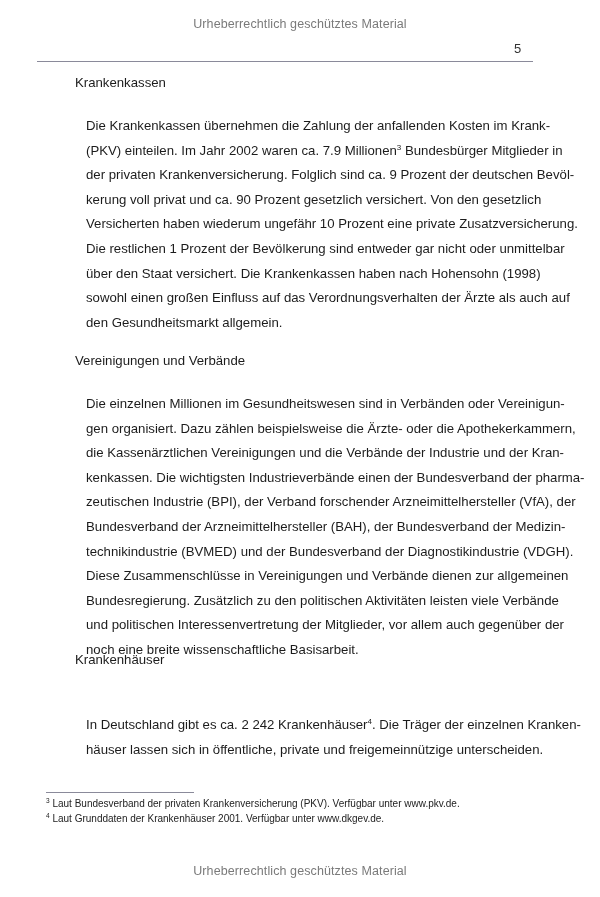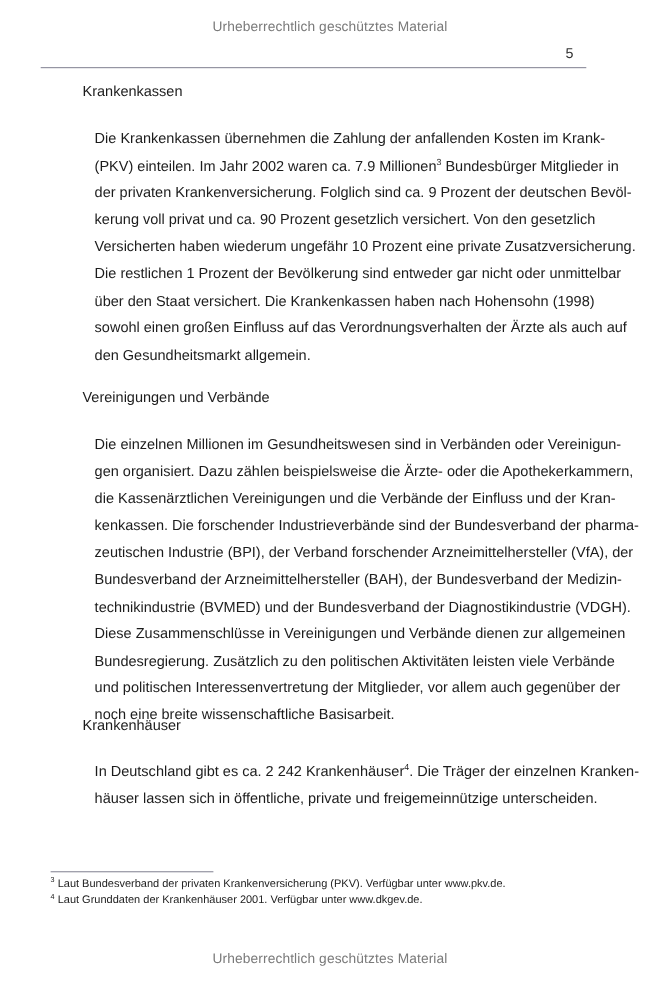--- a/index.html
+++ b/index.html
@@ -108,33 +108,33 @@
     <span class="line">Die restlichen 1 Prozent der Bevölkerung sind entweder gar nicht oder unmittelbar</span>
     <span class="line">über den Staat versichert. Die Krankenkassen haben nach Hohensohn (1998)</span>
     <span class="line">sowohl einen großen Einfluss auf das Verordnungsverhalten der Ärzte als auch auf</span>
     <span class="line last">den Gesundheitsmarkt allgemein.</span>
   </div>
 
 <div class="section-heading" style="top:351px">Vereinigungen und Verbände</div>
 <div class="para" style="top:392px">
     <span class="line">Die einzelnen Millionen im Gesundheitswesen sind in Verbänden oder Vereinigun-</span>
     <span class="line">gen organisiert. Dazu zählen beispielsweise die Ärzte- oder die Apothekerkammern,</span>
-    <span class="line">die Kassenärztlichen Vereinigungen und die Verbände der Einfluss und der Kran-</span>
-    <span class="line">kenkassen. Die forschender Industrieverbände sind der Bundesverband der pharma-</span>
+    <span class="line">die Kassenärztlichen Vereinigungen und die Verbände der Industrie und der Kran-</span>
+    <span class="line">kenkassen. Die wichtigsten Industrieverbände einen der Bundesverband der pharma-</span>
     <span class="line">zeutischen Industrie (BPI), der Verband forschender Arzneimittelhersteller (VfA), der</span>
     <span class="line">Bundesverband der Arzneimittelhersteller (BAH), der Bundesverband der Medizin-</span>
     <span class="line">technikindustrie (BVMED) und der Bundesverband der Diagnostikindustrie (VDGH).</span>
     <span class="line">Diese Zusammenschlüsse in Vereinigungen und Verbände dienen zur allgemeinen</span>
     <span class="line">Bundesregierung. Zusätzlich zu den politischen Aktivitäten leisten viele Verbände</span>
     <span class="line">und politischen Interessenvertretung der Mitglieder, vor allem auch gegenüber der</span>
     <span class="line last">noch eine breite wissenschaftliche Basisarbeit.</span>
   </div>
 
 <div class="section-heading" style="top:650px">Krankenhäuser</div>
-<div class="para" style="top:689px">
+<div class="para" style="top:713px">
     <span class="line"><span>In Deutschland gibt es ca. 2 242 Krankenhäuser</span><sup>4</sup><span>. Die Träger der einzelnen Kranken-</span></span>
     <span class="line last">häuser lassen sich in öffentliche, private und freigemeinnützige unterscheiden.</span>
   </div>
 
 <div class="footnote-rule"></div>
 <div class="footnote" style="top:797px">
   <sup>3</sup><span> Laut Bundesverband der privaten Krankenversicherung (PKV). Verfügbar unter www.pkv.de.</span>
 </div>
 <div class="footnote" style="top:812px">
   <sup>4</sup><span> Laut Grunddaten der Krankenhäuser 2001. Verfügbar unter www.dkgev.de.</span>

